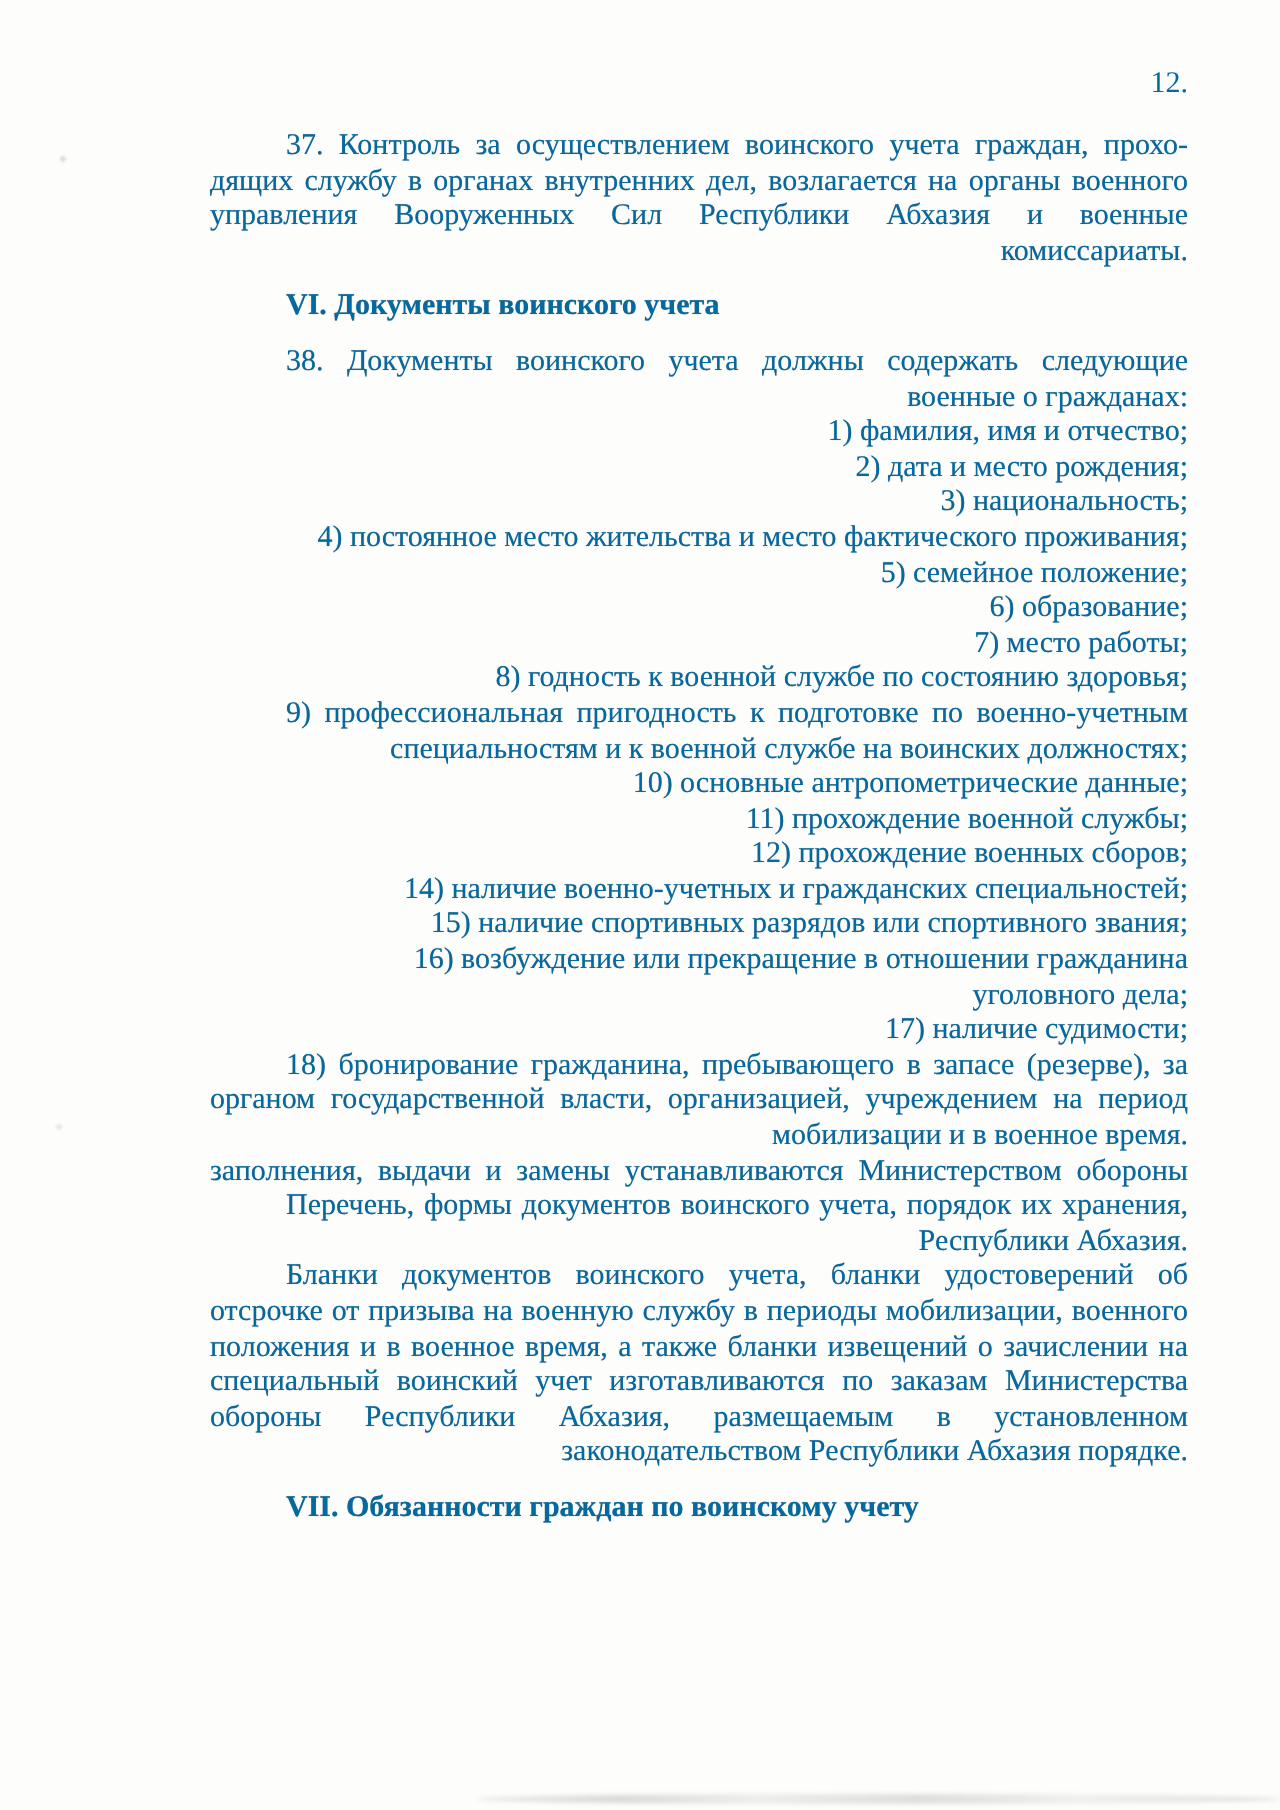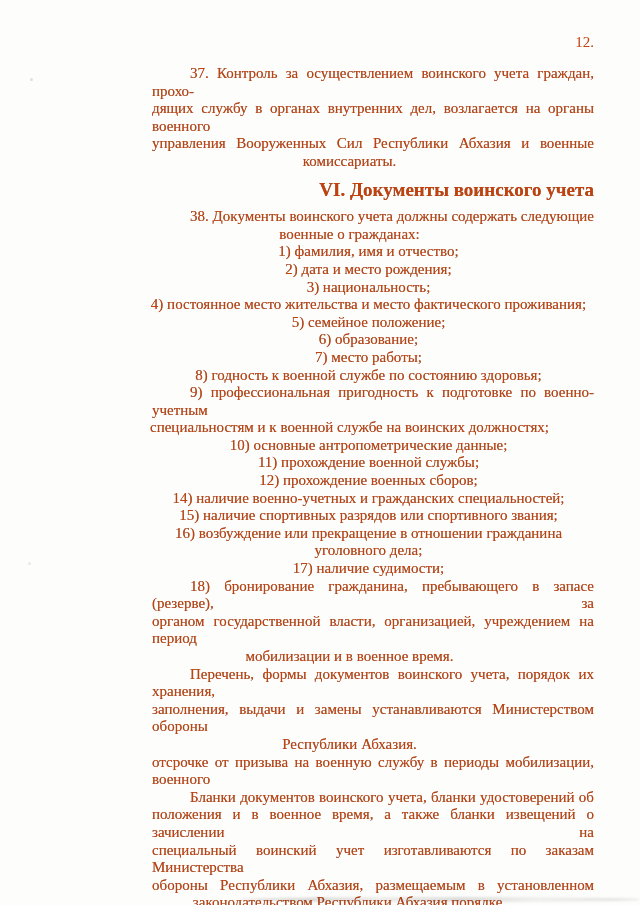--- a/index.html
+++ b/index.html
@@ -7,21 +7,21 @@
     padding: 0;
     background: #ffffff;
   }
   .page {
     position: relative;
     width: 640px;
     height: 905px;
     background: #fdfdfc;
     overflow: hidden;
     font-family: "Liberation Serif", "DejaVu Serif", serif;
-    color: #c2410c;
+    color: #0369a1;
   }
   .column {
     position: absolute;
     left: 105px;
     top: 33px;
     width: 489px;
   }
   .page-number {
     text-align: right;
     font-size: 15px;
@@ -29,39 +29,37 @@
   }
   .doc-body {
     margin-top: 14px;
   }
   .para {
     margin: 0;
   }
   .line {
     font-size: 15px;
     line-height: 17.6px;
-    text-align: center;
+    text-align: right;
     text-shadow: 0 0 0.4px rgba(20,20,20,0.45);
   }
   .line.indent {
     text-indent: 38px;
   }
   .line.just {
     text-align: justify;
     text-align-last: justify;
-    margin-left: 47px;
   }
   .heading {
     font-weight: bold;
-    font-size: 19px;
+    font-size: 15px;
     line-height: 17.6px;
     text-indent: 38px;
     margin: 10px 0 10px 0;
     text-shadow: 0 0 0.4px rgba(20,20,20,0.5);
-    text-align: right;
   }
   .scan-smudge {
     position: absolute;
     left: 238px;
     right: 0;
     bottom: 3px;
     height: 5px;
     background: linear-gradient(90deg,
       rgba(60,60,60,0.10) 0%,
       rgba(60,60,60,0.18) 18%,
@@ -116,27 +114,27 @@
           <div class="line indent">14) наличие военно-учетных и гражданских специальностей;</div>
           <div class="line indent">15) наличие спортивных разрядов или спортивного звания;</div>
           <div class="line indent">16) возбуждение или прекращение в отношении гражданина</div>
           <div class="line indent">уголовного дела;</div>
           <div class="line indent">17) наличие судимости;</div>
           <div class="line indent just">18) бронирование гражданина, пребывающего в запасе (резерве), за</div>
           <div class="line just">органом государственной власти, организацией, учреждением на период</div>
           <div class="line">мобилизации и в военное время.</div>
         </div>
         <div class="para">
+          <div class="line just">заполнения, выдачи и замены устанавливаются Министерством обороны</div>
           <div class="line indent just">Перечень, формы документов воинского учета, порядок их хранения,</div>
-          <div class="line just">заполнения, выдачи и замены устанавливаются Министерством обороны</div>
           <div class="line">Республики Абхазия.</div>
         </div>
         <div class="para">
+          <div class="line indent just">Бланки документов воинского учета, бланки удостоверений об</div>
           <div class="line just">отсрочке от призыва на военную службу в периоды мобилизации, военного</div>
-          <div class="line indent just">Бланки документов воинского учета, бланки удостоверений об</div>
           <div class="line just">положения и в военное время, а также бланки извещений о зачислении на</div>
           <div class="line just">специальный воинский учет изготавливаются по заказам Министерства</div>
           <div class="line just">обороны Республики Абхазия, размещаемым в установленном</div>
           <div class="line">законодательством Республики Абхазия порядке.</div>
         </div>
         <div class="heading">VII. Обязанности граждан по воинскому учету</div>
       </div>
   </div>
   <div class="scan-smudge"></div>
   <div class="scan-speck" style="left:30px; top:78px;"></div>

